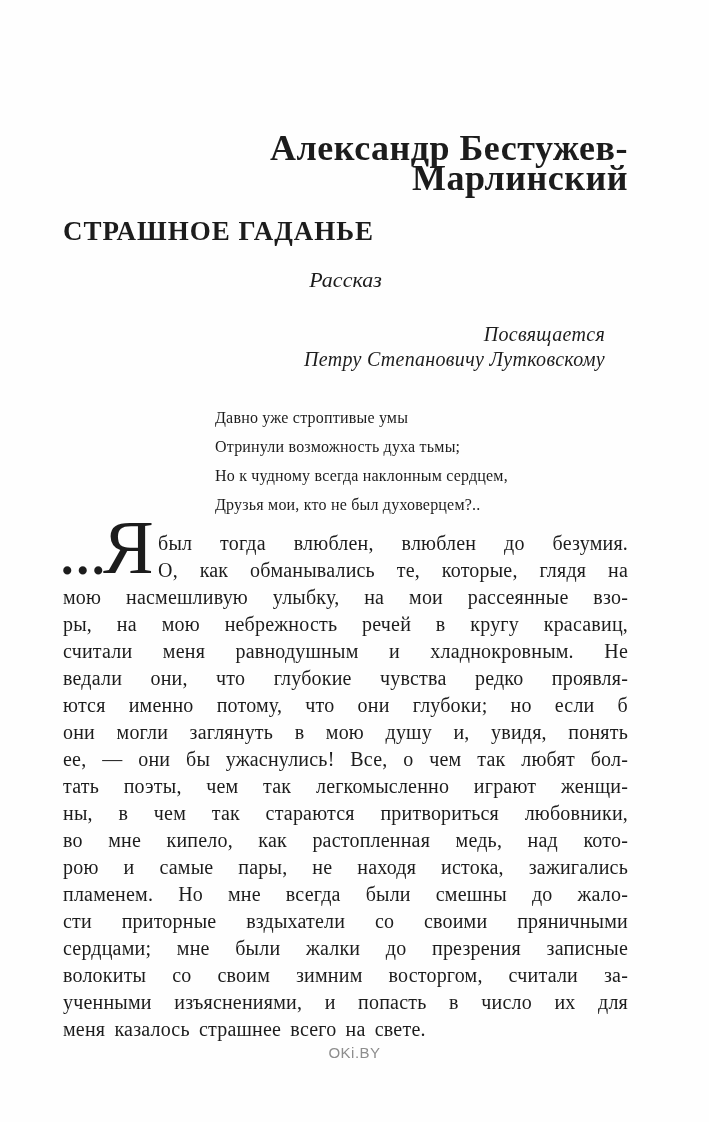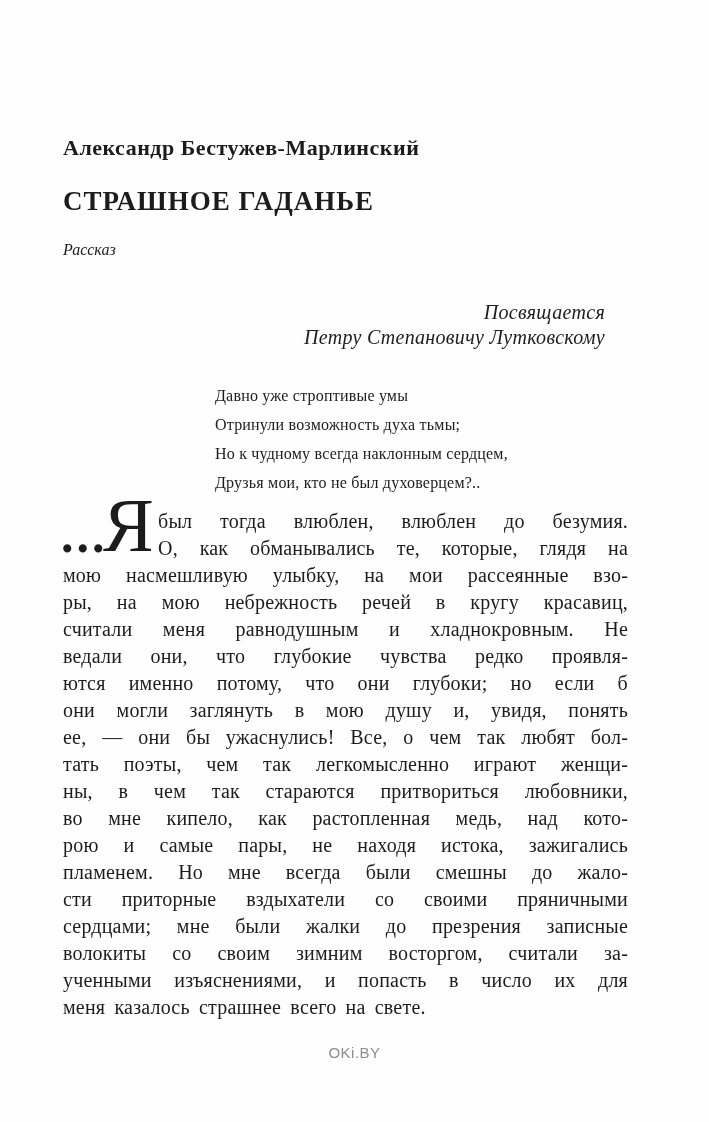--- a/index.html
+++ b/index.html
@@ -13,42 +13,42 @@
     font-family: "Liberation Serif", "DejaVu Serif", serif;
     color: #1c1c1c;
   }
   .column {
     position: relative;
     margin: 0 81px 0 63px; 
     width: 565px;
   }
   .author {
     margin-top: 133px;
-    font-size: 22px;
+    font-size: 36px;
     line-height: 30px;
     font-weight: bold;
-    text-align: left;
+    text-align: right;
     letter-spacing: 0.5px;
   }
   .story-title {
     margin-top: 22px;
     font-size: 27px;
     line-height: 32px;
     font-weight: bold;
     letter-spacing: 1px;
   }
   .genre {
     margin-top: 19px;
-    font-size: 16px;
+    font-size: 22px;
     line-height: 28px;
     font-style: italic;
-    text-align: left;
+    text-align: center;
   }
   .dedication {
-    margin-top: 36px;
+    margin-top: 28px;
     padding-right: 23px;
     font-size: 20px;
     line-height: 25px;
     font-style: italic;
     text-align: right;
     letter-spacing: 0.3px;
   }
   .epigraph {
     margin-top: 31px;
     margin-left: 152px;

